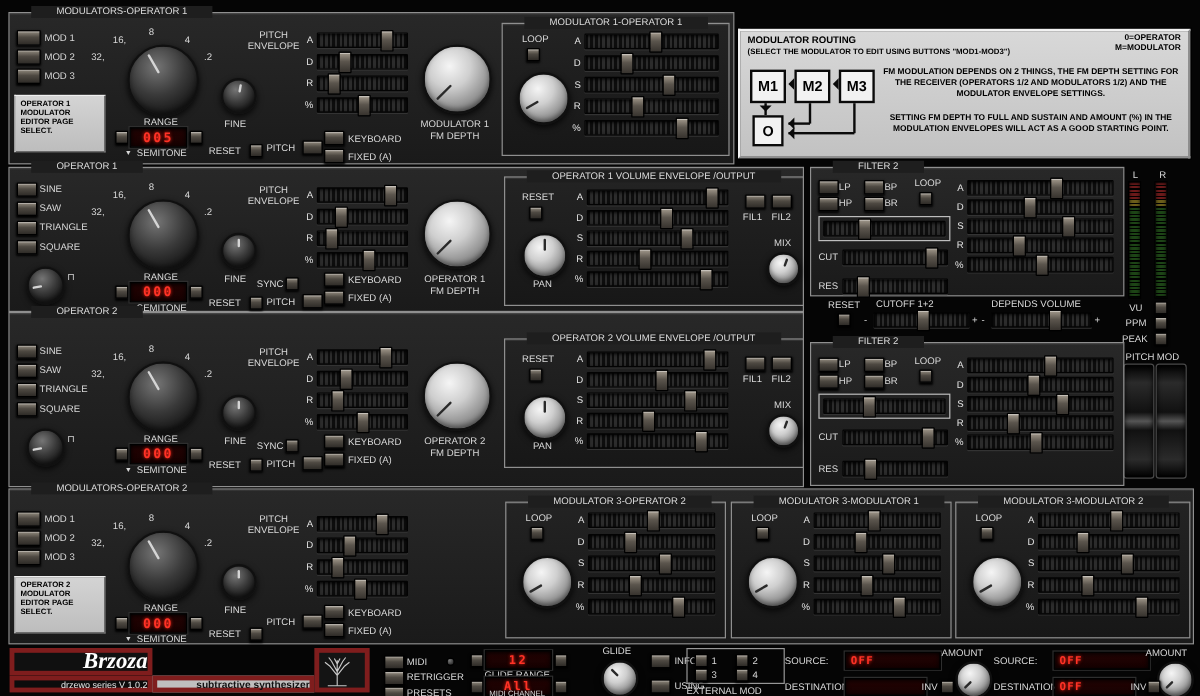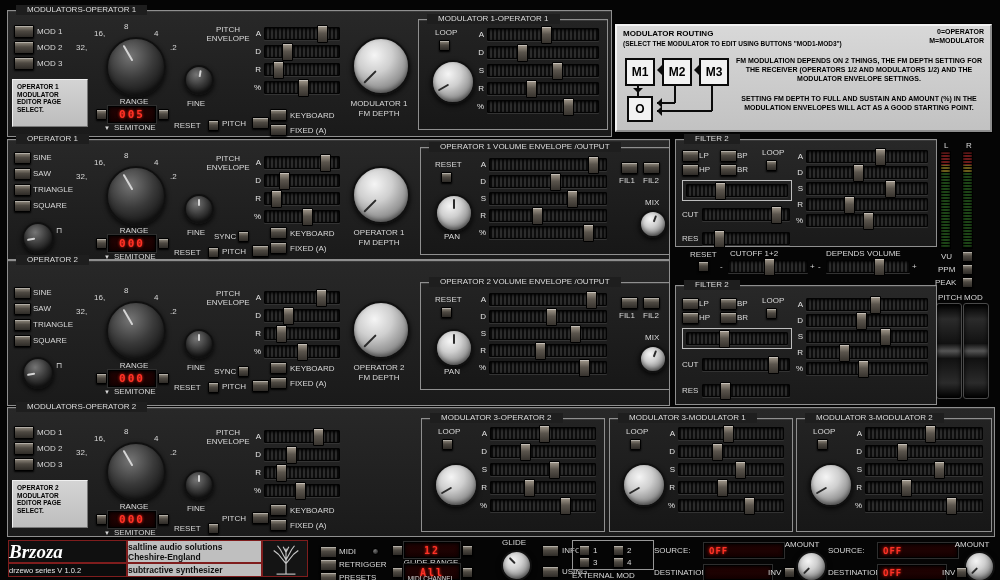--- a/index.html
+++ b/index.html
@@ -1,19 +1,19 @@
 <!DOCTYPE html>
 <html><head>
 <meta charset="utf-8">
 <style>
   html,body{margin:0;padding:0;background:#000;}
   #app{position:relative;width:1000px;height:580px;background:#050505;font-family:"Liberation Sans",sans-serif;overflow:hidden;}
   .abs{position:absolute;}
   .sec{position:absolute;border:1px solid #8f8f8f;background:linear-gradient(180deg,#282828,#1a1a1a);box-shadow:inset 0 1px 0 #3a3a3a;}
-  .ttl{position:absolute;top:-6px;left:8px;padding:0 11px;font-size:8px;line-height:10px;color:#dcdcdc;background:#1e1e1e;white-space:nowrap;}
+  .ttl{position:absolute;top:-6px;left:18px;padding:0 21px;font-size:8px;line-height:10px;color:#dcdcdc;background:#1e1e1e;white-space:nowrap;}
   .lbl{position:absolute;font-size:8px;line-height:9px;color:#d8d8d8;white-space:nowrap;}
   .lbl.c{text-align:center;}
   .lbl.w2{white-space:normal;text-align:center;}
   .btn{position:absolute;width:15px;height:10px;background:linear-gradient(180deg,#938c80,#4e4942 45%,#2e2b27);border:1px solid #000;box-shadow:inset 0 1px 0 #ffffff55,0 1px 2px #000;border-radius:1px;}
   .btn.t{width:9px;height:9px;}
   .btn.w{width:18px;height:11px;}
   .srow{position:absolute;display:flex;align-items:center;gap:3px;}
   .sl{flex:none;width:9px;font-size:8px;color:#e2e2e2;text-align:right;}
   .tr{position:relative;flex:1;height:11px;background:repeating-linear-gradient(90deg,#0d0d0d 0 2px,#2c2c2c 2px 4px);border:1px solid #030303;box-shadow:inset 0 1px 3px #000,0 1px 0 #333;border-radius:1px;}
   .tr.a{position:absolute;height:11px;}
@@ -28,21 +28,21 @@
   .note{position:absolute;background:linear-gradient(#d4d4d4,#bdbdbd);color:#000;font-size:6.5px;font-weight:bold;line-height:7.5px;padding:3px 4px;border:1px solid #777;border-top-color:#f0f0f0;border-left-color:#f0f0f0;}
   .routing{position:absolute;background:linear-gradient(#d8d8d8,#c2c2c2);border:2px solid #8e8e8e;border-top-color:#f2f2f2;border-left-color:#f2f2f2;box-shadow:0 0 0 1px #000;}
   .rt{position:absolute;color:#000;font-weight:bold;white-space:nowrap;}
   .rp{position:absolute;color:#000;font-weight:bold;font-size:7px;line-height:9px;text-align:center;}
   .mbox{position:absolute;width:26px;height:24px;background:#f2f2f2;border:2px solid #0a0a0a;color:#000;font-size:12px;font-weight:bold;display:flex;align-items:center;justify-content:center;}
   .ln{position:absolute;background:#0a0a0a;}
   .arl{position:absolute;width:0;height:0;border:5px solid transparent;border-right-color:#0a0a0a;}
   .ard{position:absolute;width:0;height:0;border:5px solid transparent;border-top-color:#0a0a0a;}
   .meter{position:absolute;width:9px;height:96px;border:1px solid #000;background:repeating-linear-gradient(180deg,rgba(0,0,0,0) 0 2px,#000 2px 3px),linear-gradient(180deg,#6b1a1a 0 14%,#6b5d1a 14% 22%,#1d4416 22%);box-shadow:inset 0 0 3px #000;}
   .wheel{position:absolute;width:24px;height:94px;border:1px solid #4a4a4a;border-radius:3px;background:linear-gradient(180deg,#000,#2b2b2b 16%,#111 42%,#555 50%,#111 58%,#2b2b2b 84%,#000);box-shadow:inset 0 0 4px #000;}
-  .cell{position:absolute;border:1px solid #7f1d1d;box-sizing:border-box;display:flex;align-items:flex-start;justify-content:center;flex-direction:column;}
+  .cell{position:absolute;border:4px solid #7f1d1d;box-sizing:border-box;display:flex;align-items:flex-end;justify-content:center;flex-direction:column;}
   .brand{font-family:"Liberation Serif",serif;font-style:italic;font-weight:bold;font-size:19px;color:#fff;}
   .led{position:absolute;width:5px;height:5px;border-radius:50%;background:radial-gradient(circle at 35% 30%,#777,#151515);border:1px solid #000;}
 </style>
 </head>
 <body>
 
 <div id="app">
 
 <div class="sec" style="left:7px;top:10px;width:603px;height:125px">
   <span class="ttl">MODULATORS-OPERATOR 1</span>
@@ -780,24 +780,20 @@
   </div>
 </div>
 
 <div class="abs" style="left:8px;top:540px;width:300px;height:37px">
   <div class="cell" style="left:0;top:0;width:119px;height:23px;background:#101010">
         <span class="brand">Brzoza</span>
       </div>
   <div class="cell" style="left:0;top:23px;width:119px;height:14px;background:#0c0c0c">
         <span style="font-size:7.5px;font-weight:normal;color:#e8e8e8">drzewo series V 1.0.2</span>
       </div>
-  <div class="cell" style="left:119px;top:0;width:135px;height:23px;background:#bfbfbf">
-    <span style="font-size:8.5px;font-weight:bold;color:#111">saltline audio solutions</span>
-    <span style="font-size:8.5px;font-weight:bold;color:#111">Cheshire-England</span>
-  </div>
   <div class="cell" style="left:119px;top:23px;width:135px;height:14px;background:#bfbfbf">
         <span style="font-size:8.5px;font-weight:bold;color:#111">subtractive synthesizer</span>
       </div>
   <div class="cell" style="left:254px;top:0;width:46px;height:37px;background:#141414">
     <svg viewBox="0 0 46 37" width="46" height="37">
           <g stroke="#c9c9c9" fill="none" stroke-width="1.2">
             <path d="M23 35 L23 8 M23 24 L15 14 M23 24 L31 14 M23 20 L17 9 M23 20 L29 9 M17 9 L14 5 M29 9 L32 5 M15 14 L10 10 M31 14 L36 10 M23 12 L20 6 M23 12 L26 6"></path>
             <path d="M13 35 H33"></path>
           </g>
         </svg>

